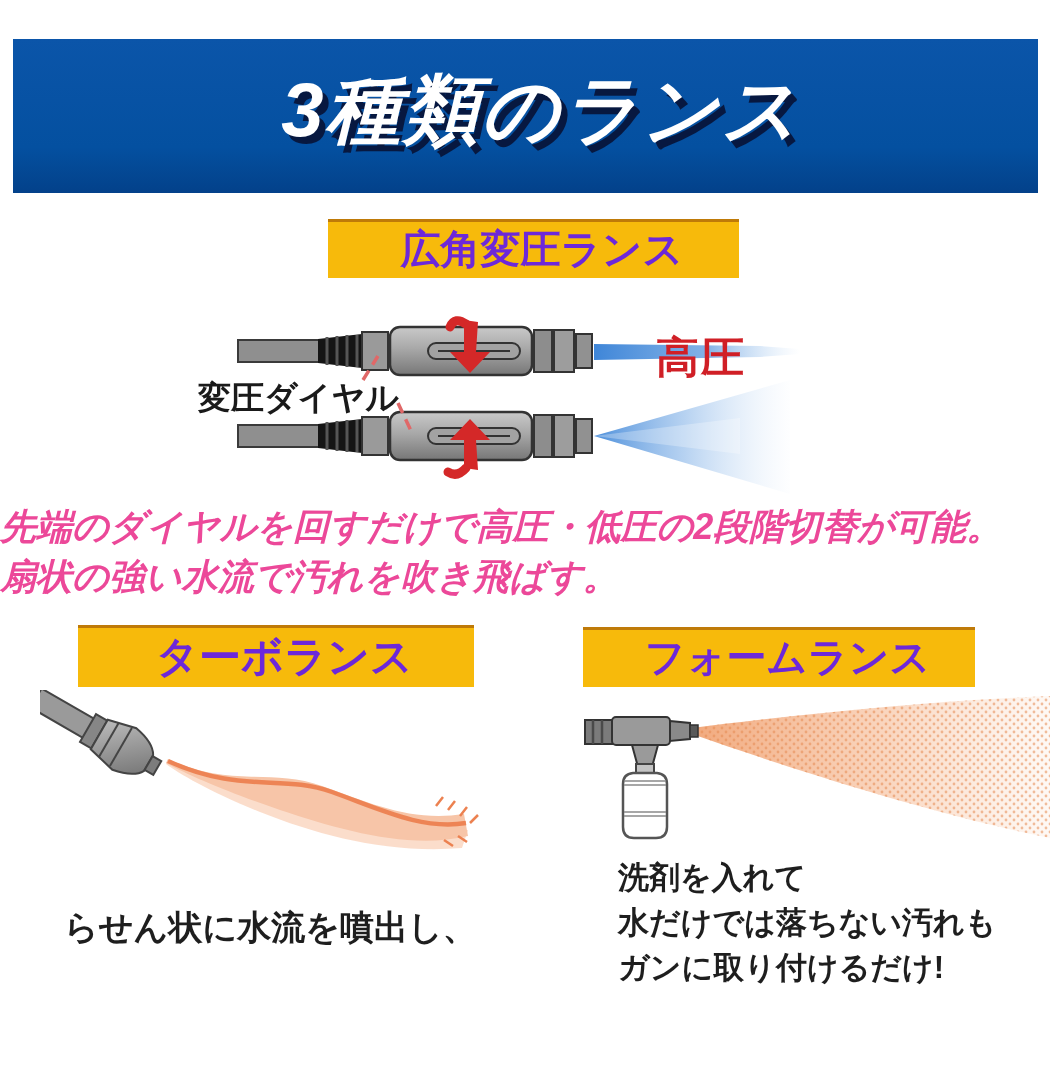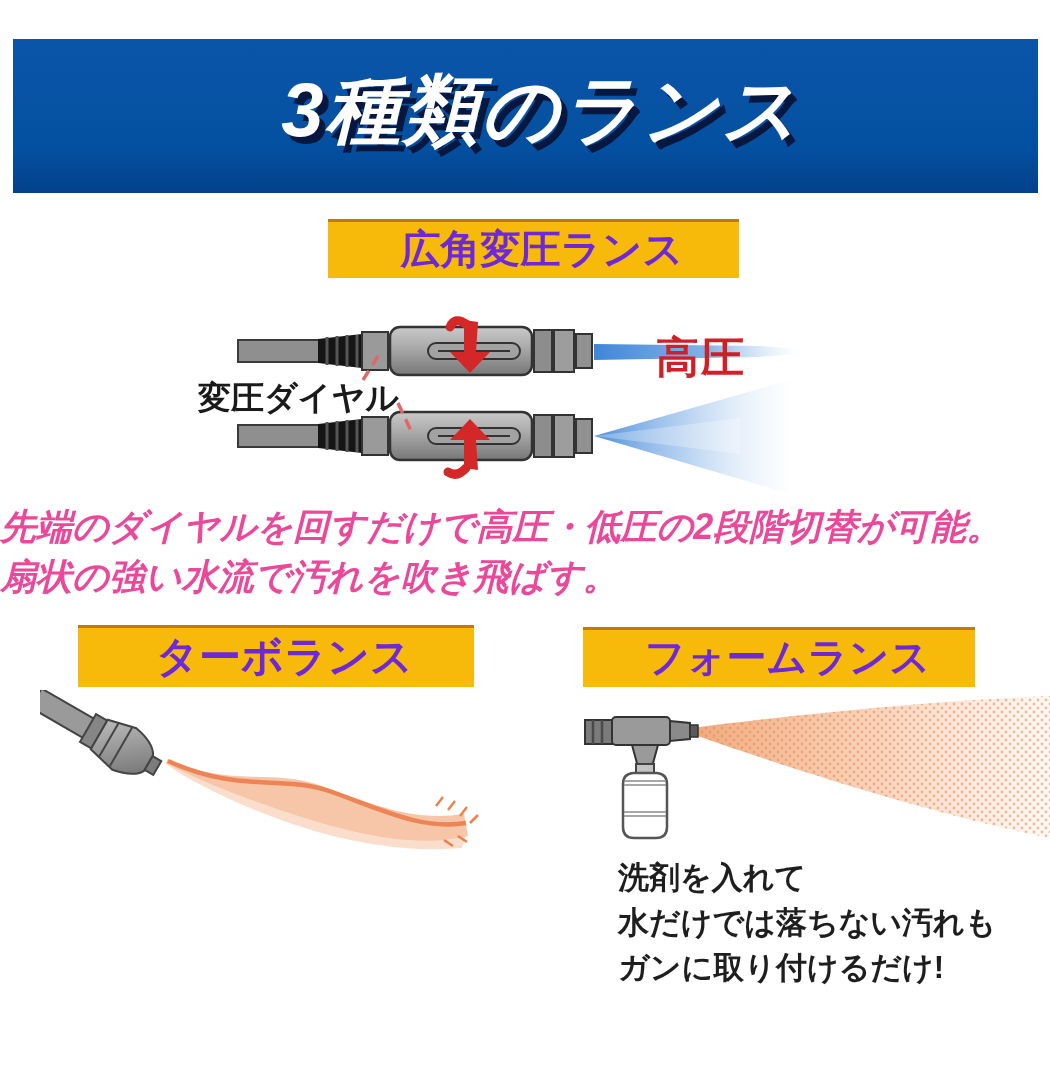--- a/index.html
+++ b/index.html
@@ -171,20 +171,21 @@
         <path d="M83,94 Q83,84 93,83 L117,83 Q127,84 127,94 L127,137 Q127,148 116,148 L94,148 Q83,148 83,137 Z" fill="#ffffff" stroke="#555555" stroke-width="2.5"></path>
         <line x1="84" y1="91" x2="126" y2="91" stroke="#8a8a8a" stroke-width="1.6"></line>
         <line x1="84" y1="95" x2="126" y2="95" stroke="#8a8a8a" stroke-width="1.6"></line>
         <line x1="84" y1="122" x2="126" y2="122" stroke="#8a8a8a" stroke-width="1.6"></line>
         <line x1="84" y1="126" x2="126" y2="126" stroke="#8a8a8a" stroke-width="1.6"></line>
       </g>
     </g>
   </svg>
 
   <div class="abs desc turbo-desc">
+    <div>らせん状に水流を噴出し、</div>
   </div>
 
   <div class="abs desc foam-desc">
     <div>洗剤を入れて</div>
     <div>水だけでは落ちない汚れも</div>
     <div>ガンに取り付けるだけ!</div>
   </div>
 
 </div>
 

